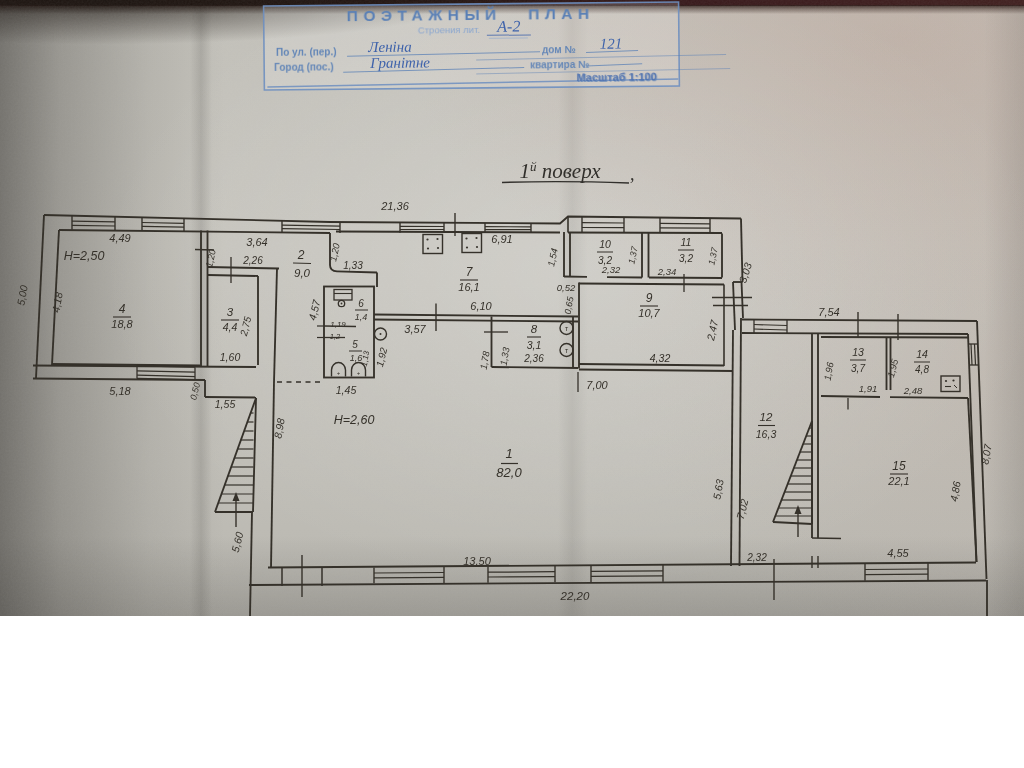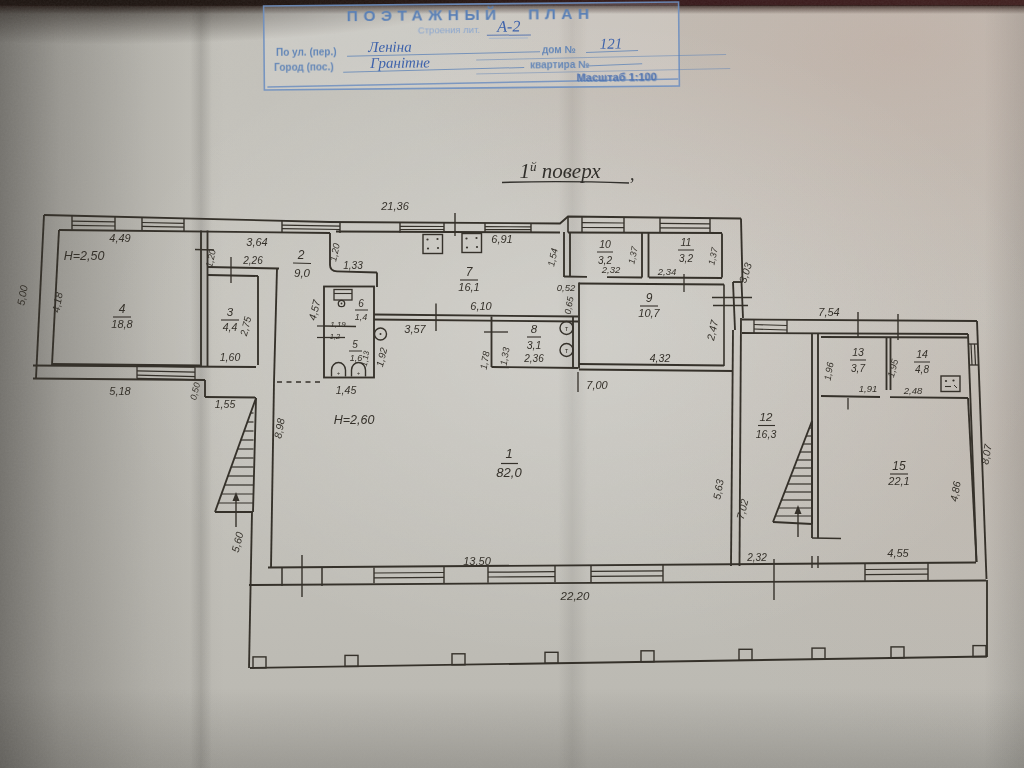--- a/index.html
+++ b/index.html
@@ -1,14 +1,14 @@
 <!DOCTYPE html>
 <html><head><meta charset="utf-8"><style>
 html,body{margin:0;padding:0;}
-#page{position:relative;width:1024px;height:768px;overflow:hidden;
+#page{position:relative;width:1024px;height:616px;overflow:hidden;
 background:#c9c7c0;}
 #paper{position:absolute;inset:0;
 background:
  radial-gradient(ellipse 680px 460px at 56% 44%, rgba(255,255,255,0.20), rgba(255,255,255,0) 70%),
  radial-gradient(ellipse 640px 360px at 88% 6%, rgba(188,156,142,0.38), rgba(188,156,142,0) 78%),
  radial-gradient(ellipse 520px 440px at 100% 55%, rgba(182,156,144,0.22), rgba(182,156,144,0) 78%),
  linear-gradient(90deg, rgba(50,48,45,0.55) 0px, rgba(70,68,64,0.34) 60px, rgba(110,108,102,0.16) 150px, rgba(0,0,0,0) 225px),
  linear-gradient(90deg, rgba(0,0,0,0) 190px, rgba(70,68,64,0.18) 201px, rgba(0,0,0,0) 212px),
  linear-gradient(90deg, rgba(0,0,0,0) 558px, rgba(95,93,88,0.15) 572px, rgba(0,0,0,0) 588px),
  linear-gradient(270deg, rgba(70,68,64,0.20) 0px, rgba(0,0,0,0) 40px),

